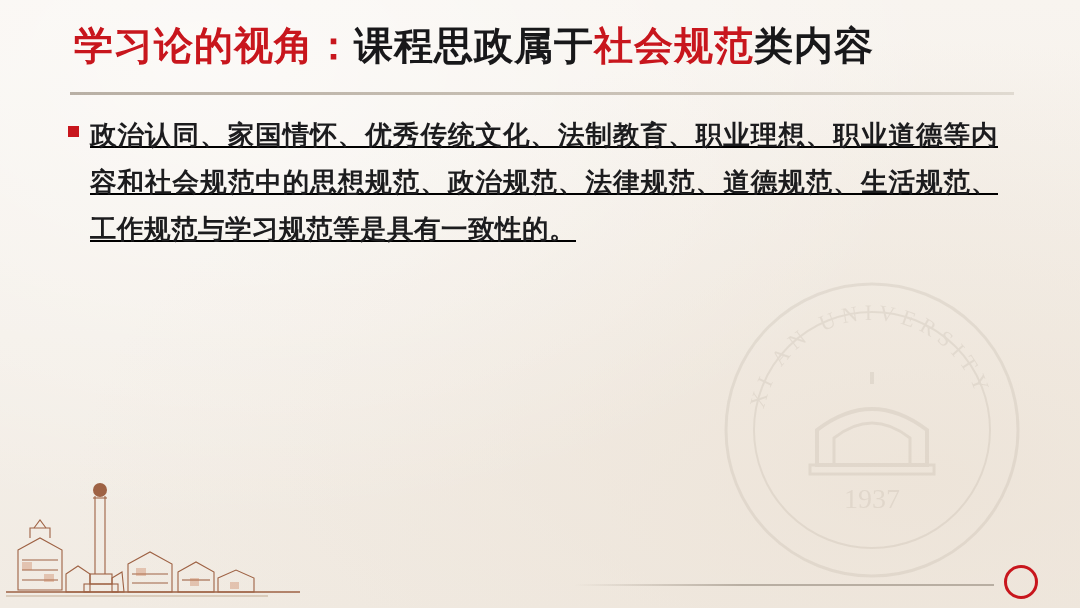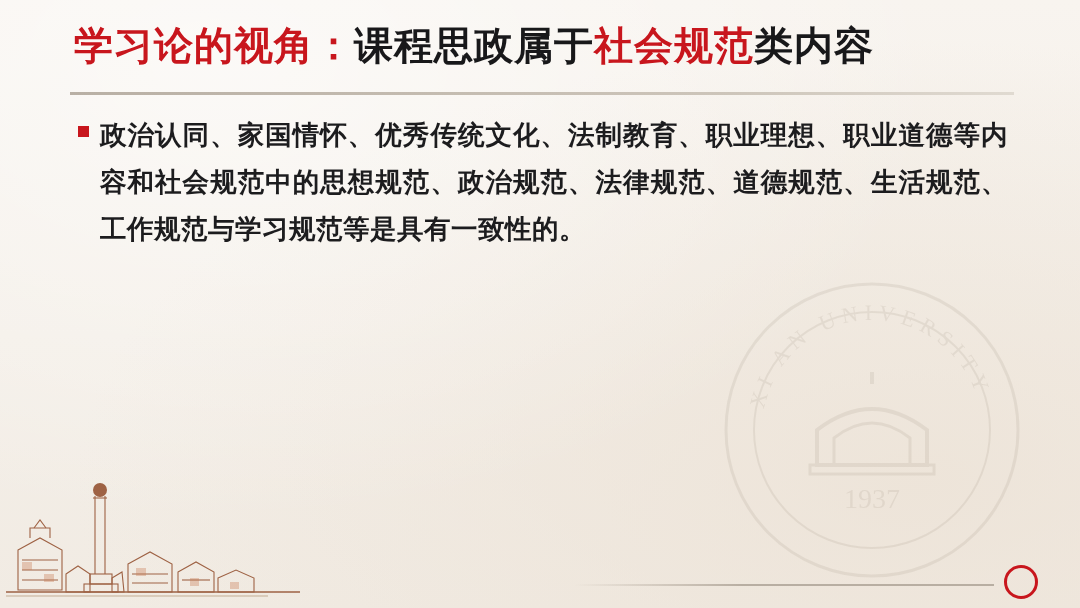--- a/index.html
+++ b/index.html
@@ -52,23 +52,24 @@
     left: 70px;
     top: 92px;
     width: 944px;
     height: 3px;
     background: linear-gradient(90deg, #b9b0a5 0%, #cdc5ba 70%, #e0dad1 100%);
   }
 
   
   .body {
     position: absolute;
-    left: 78px;
+    left: 68px;
     top: 112px;
     width: 930px;
+    text-decoration: underline;
   }
   .bullet {
     position: relative;
     padding-left: 22px;
     margin-bottom: 14px;
   }
   .bullet .marker {
     position: absolute;
     left: 0;
     top: 14px;

